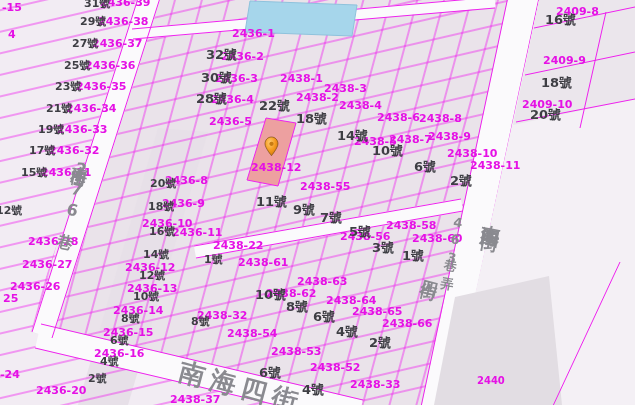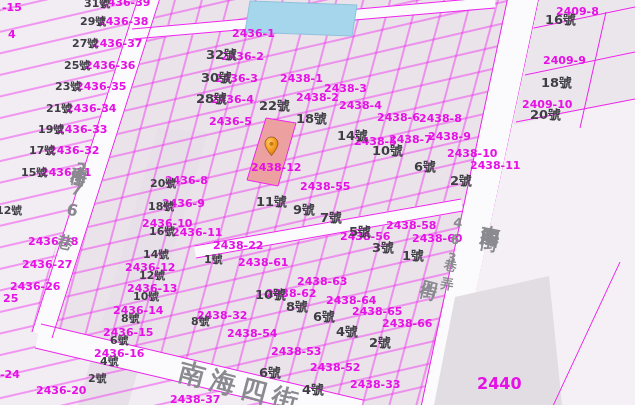--- a/index.html
+++ b/index.html
@@ -2,21 +2,21 @@
 <html><head>
 <meta charset="utf-8">
 <style>
   html,body{margin:0;padding:0;background:#ddd;}
   #stage{position:relative;width:635px;height:405px;overflow:hidden;background:#f2ecf3;
          font-family:"DejaVu Sans",sans-serif;}
   #stage svg{position:absolute;left:0;top:0;}
   #labels{position:absolute;left:0;top:0;width:100%;height:100%;pointer-events:none;}
   .lbl{position:absolute;white-space:nowrap;line-height:1;transform-origin:left top;}
   .lbl-parcel{color:#e511e5;font-size:11px;font-weight:700;letter-spacing:0px;}
-  .lbl-parcel.lg{font-size:16px;}
+  .lbl-parcel.lg{font-size:10px;}
   .lbl-addr{color:#3e3e44;font-size:11px;font-weight:700;}
   .lbl-addr.lg{font-size:13px;}
   .lbl-street{color:#8a8a90;font-weight:700;}
   .lbl-street.vertical{writing-mode:vertical-rl;text-orientation:upright;}
   .wm-blue{position:absolute;left:11px;top:163px;font-size:38px;font-weight:700;color:#2b57dc;
            letter-spacing:2px;white-space:nowrap;font-family:"DejaVu Sans",sans-serif;}
   .wm-gray{position:absolute;left:311px;top:54px;font-size:13px;font-weight:700;color:#b8b1b8;
            letter-spacing:2px;white-space:nowrap;}
 </style>
 </head>

